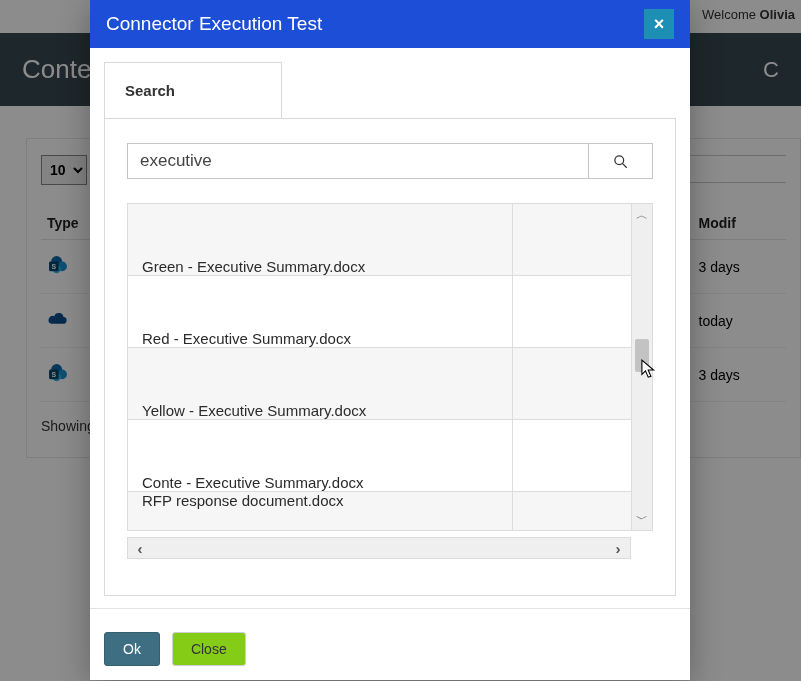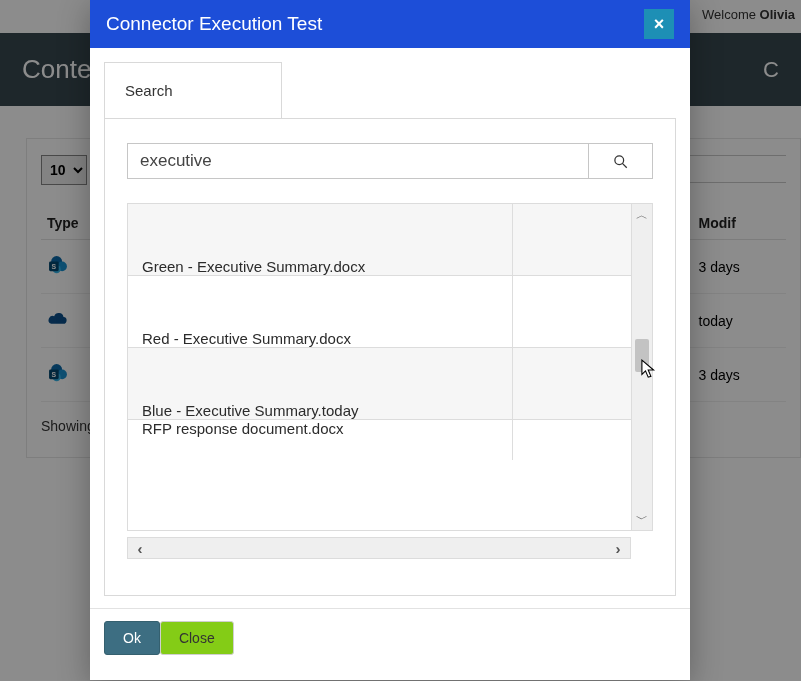--- a/index.html
+++ b/index.html
@@ -20,40 +20,40 @@
   .sp-icon{width:22px;height:22px;display:inline-block}
   .sp-icon svg{width:22px;height:22px}
   .show-entries{margin-top:16px;font-size:14px;color:#333}
 
   .backdrop{position:absolute;inset:0;background:rgba(0,0,0,.45)}
   .modal{position:absolute;left:90px;top:0;width:600px;height:680px;background:#fff;box-shadow:0 6px 30px rgba(0,0,0,.3)}
   .modal-head{height:48px;background:#1d4ed8;color:#fff;display:flex;align-items:center;justify-content:space-between;padding:0 16px;font-size:19px;font-weight:400}
   .modal-close{width:30px;height:30px;background:#1d8fb5;color:#fff;display:flex;align-items:center;justify-content:center;font-size:18px;font-weight:700;cursor:pointer}
   .modal-body{padding:14px;height:560px}
   .tabstrip{height:56px;border-bottom:0;position:relative}
-  .tab{position:absolute;left:0;top:0;height:56px;width:178px;border:1px solid #d9d9d9;border-bottom:none;background:#fff;display:flex;align-items:center;padding:0 20px;font-size:15px;font-weight:400;color:#333}
+  .tab{position:absolute;left:0;top:0;height:56px;width:178px;border:1px solid #d9d9d9;border-bottom:none;background:#fff;display:flex;align-items:center;padding:0 20px;font-size:15px;font-weight:700;color:#333}
   .panel{border:1px solid #d9d9d9;padding:24px 22px;height:478px}
   .search-row{display:flex;margin-bottom:24px}
   .search-input{flex:1;height:36px;border:1px solid #c6c6c6;padding:0 12px;font-size:17px;color:#444;outline:none}
   .search-btn{width:64px;height:36px;border:1px solid #c6c6c6;border-left:none;background:#fff;display:flex;align-items:center;justify-content:center;cursor:pointer}
   .search-btn svg{width:15px;height:15px;stroke:#333;stroke-width:2;fill:none}
   .results-wrap{position:relative;height:356px}
   .results{border:1px solid #dcdcdc;border-right:none;height:328px;overflow:hidden}
   .row{height:72px;border-bottom:1px solid #dcdcdc;display:flex;align-items:flex-end;padding:0 14px;font-size:15px;color:#2b2b2b;cursor:pointer;position:relative}
   .row:nth-child(odd){background:#f6f6f6}
   .row:nth-child(even){background:#fff}
   .row.last{height:40px;align-items:flex-start;padding-bottom:4px;border-bottom:none}
   .col-divider{position:absolute;top:0;bottom:0;width:1px;background:#ddd}
   .vscroll{position:absolute;right:0;top:0;width:22px;height:328px;background:#efefef;border:1px solid #dcdcdc}
   .vscroll .up,.vscroll .down{height:22px;display:flex;align-items:center;justify-content:center;color:#666;font-size:12px;cursor:pointer}
   .vscroll .thumb{position:absolute;left:3px;right:3px;top:135px;height:33px;background:#c3c3c3;border-radius:2px}
   .hscroll{position:absolute;left:0;right:22px;bottom:0;height:22px;background:#efefef;border:1px solid #dcdcdc;display:flex;align-items:center}
   .hscroll .l,.hscroll .r{width:24px;text-align:center;color:#555;font-size:15px;font-weight:700;cursor:pointer}
   .hscroll .tr{flex:1;height:12px}
-  .modal-foot{height:58px;border-top:1px solid #e2e2e2;display:flex;align-items:flex-start;padding:12px 14px;}
+  .modal-foot{height:58px;border-top:1px solid #e2e2e2;display:flex;align-items:flex-end;padding:0 14px;gap:12px}
   .btn{height:34px;padding:0 18px;border-radius:3px;font-size:14px;cursor:pointer;display:flex;align-items:center}
   .btn.primary{background:#3d6e82;color:#fff;border:1px solid #35606f}
   .btn.secondary{background:#84cc16;border:1px solid #cfcfcf;color:#333}
   .cursor{position:absolute;pointer-events:none}
   .cursor svg{width:18px;height:22px}
   .dots{position:absolute;right:7px;top:10px;font-size:9px;color:#666;letter-spacing:-1px;line-height:13px}
 </style>
 </head>
 <body>
 
@@ -150,21 +150,26 @@
               <span>Green - Executive Summary.docx</span>
               <span class="col-divider" style="left:384px"></span>
               <span class="dots">· ·<br>· ·<br>· ·<br>· ·</span>
             </div>
             <div class="row">
               <span>Red - Executive Summary.docx</span>
               <span class="col-divider" style="left:384px"></span>
               <span class="dots">· ·<br>· ·<br>· ·<br>· ·</span>
             </div>
             <div class="row">
-              <span>Blue - Executive Summary.today</span>
+              <span>Yellow - Executive Summary.docx</span>
+              <span class="col-divider" style="left:384px"></span>
+              <span class="dots">· ·<br>· ·<br>· ·<br>· ·</span>
+            </div>
+            <div class="row">
+              <span>Conte - Executive Summary.docx</span>
               <span class="col-divider" style="left:384px"></span>
               <span class="dots">· ·<br>· ·<br>· ·<br>· ·</span>
             </div>
             <div class="row last">
               <span>RFP response document.docx</span>
               <span class="col-divider" style="left:384px"></span>
             </div>
           </div>
         <div class="vscroll">
           <div class="up">︿</div>

